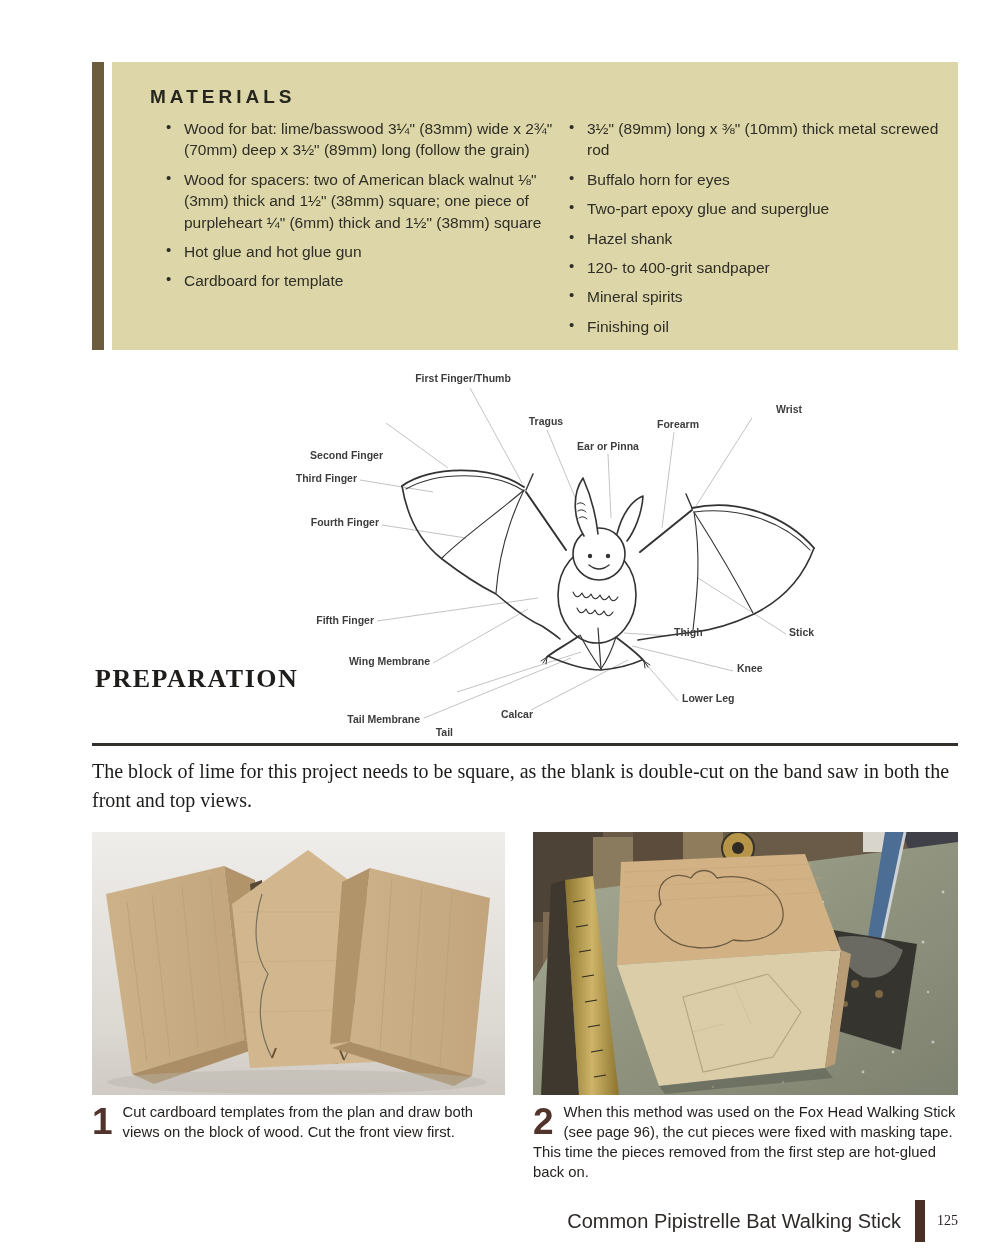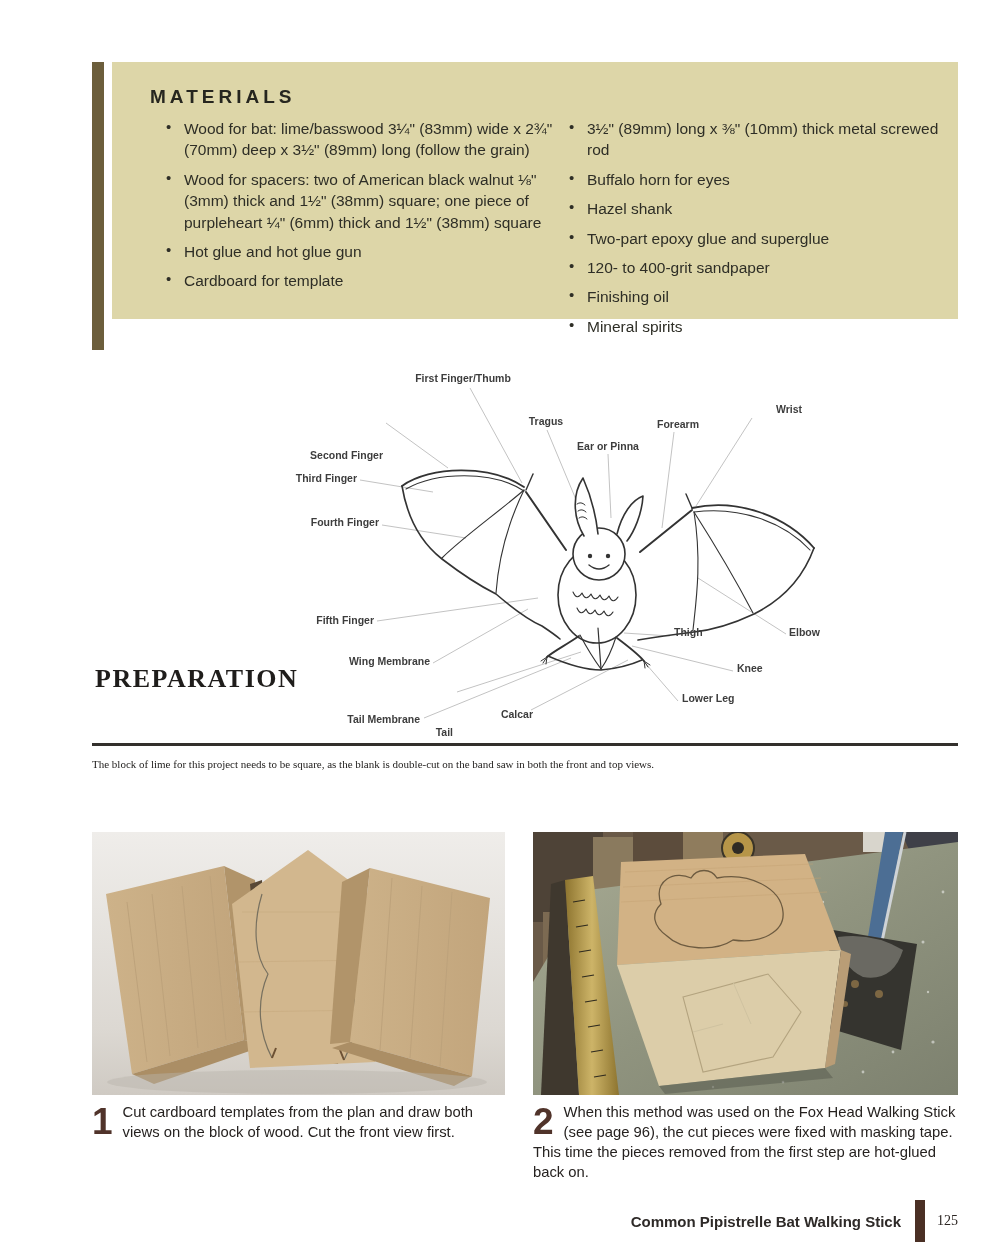--- a/index.html
+++ b/index.html
@@ -2,84 +2,84 @@
 <html><head>
 <meta charset="utf-8">
 <style>
   * { margin:0; padding:0; box-sizing:border-box; }
   html,body { background:#ffffff; }
   body { font-family:"Liberation Sans", sans-serif; }
   .page { position:relative; width:1000px; height:1253px; background:#fff; overflow:hidden; }
 
   
   .accent-bar { position:absolute; left:92px; top:62px; width:12px; height:288px; background:#6c5e3c; }
-  .materials-box { position:absolute; left:112px; top:62px; width:846px; height:257px; background:#ddd6a8; }
+  .materials-box { position:absolute; left:112px; top:62px; width:846px; height:288px; background:#ddd6a8; }
   .materials-title { position:absolute; left:38px; top:24px; font-size:19px; font-weight:bold;
      letter-spacing:4px; color:#26261f; }
   .mat-col { position:absolute; top:56px; list-style:none; }
   .mat-col.left  { left:52px;  width:398px; }
   .mat-col.right { left:455px; width:382px; }
   .mat-col li { position:relative; padding-left:20px; margin-bottom:8px; font-size:15.5px;
      line-height:1.38; color:#2e2e26; }
   .mat-col li::before { content:"•"; position:absolute; left:2px; top:-1px; color:#2e2e26; font-size:15px; }
 
   
   .diagram { position:absolute; left:290px; top:366px; width:540px; height:372px; }
   .diagram svg { position:absolute; left:0; top:0; }
   #leader-svg line { stroke:#c3c3c3; stroke-width:1; }
   .bat-label { position:absolute; font-size:10.5px; font-weight:600; color:#3d3d3d; white-space:nowrap; }
 
   
   .prep-title { position:absolute; left:95px; top:664px; font-family:"Liberation Serif", serif;
      font-size:26px; font-weight:bold; letter-spacing:1.5px; color:#1f1d1b; }
   .rule { position:absolute; left:92px; top:743px; width:866px; height:3px; background:#33302c; }
   .body-text { position:absolute; left:92px; top:757px; width:872px; font-family:"Liberation Serif", serif;
-     font-size:11px; line-height:1.45; color:#1e1c1a; }
+     font-size:20px; line-height:1.45; color:#1e1c1a; }
 
   
   .photo { position:absolute; top:832px; }
   .photo1 { left:92px;  width:413px; height:263px; }
   .photo2 { left:533px; width:425px; height:263px; }
 
   
   .caption { position:absolute; top:1102px; }
   .caption1 { left:92px;  width:418px; }
   .caption2 { left:533px; width:430px; }
   .step-num { float:left; font-size:37px; font-weight:bold; color:#50332a; line-height:0.95;
      margin:2px 10px 2px 0; }
   .step-text { font-size:14.8px; line-height:1.36; color:#262220; }
 
   
   .footer { position:absolute; top:1199px; right:42px; display:flex; align-items:center; height:44px; }
-  .footer-title { font-size:15px; font-weight:bold; color:#2e2a28; margin-right:14px; }
+  .footer-title { font-size:20px; font-weight:normal; color:#2e2a28; margin-right:14px; }
   .footer-bar { width:10px; height:42px; background:#4a2f24; }
   .footer-page { font-family:"Liberation Serif", serif; font-size:14px; color:#2b2522; margin-left:12px; }
 </style>
 </head>
 <body>
 
 <div class="page">
 
   <div class="accent-bar"></div>
   <div class="materials-box">
     <div class="materials-title">MATERIALS</div>
     <ul class="mat-col left">
         <li>Wood for bat: lime/basswood 3¼" (83mm) wide x 2¾" (70mm) deep x 3½" (89mm) long (follow the grain)</li>
         <li>Wood for spacers: two of American black walnut ⅛" (3mm) thick and 1½" (38mm) square; one piece of purpleheart ¼" (6mm) thick and 1½" (38mm) square</li>
         <li>Hot glue and hot glue gun</li>
         <li>Cardboard for template</li>
       </ul>
     <ul class="mat-col right">
         <li>3½" (89mm) long x ⅜" (10mm) thick metal screwed rod</li>
         <li>Buffalo horn for eyes</li>
+        <li>Two-part epoxy glue and superglue</li>
         <li>Hazel shank</li>
-        <li>Two-part epoxy glue and superglue</li>
         <li>120- to 400-grit sandpaper</li>
+        <li>Mineral spirits</li>
         <li>Finishing oil</li>
-        <li>Mineral spirits</li>
       </ul>
   </div>
 
   <div class="diagram">
     <svg id="leader-svg" width="540" height="372" viewBox="0 0 540 372">
         <line x1="180" y1="22" x2="232" y2="117"></line>
         <line x1="96" y1="57" x2="158" y2="102"></line>
         <line x1="257" y1="64" x2="297" y2="160"></line>
         <line x1="318" y1="88" x2="321" y2="152"></line>
         <line x1="384" y1="66" x2="372" y2="162"></line>
@@ -142,21 +142,21 @@
         <span class="bat-label" style="top: 58px; left: 388px; transform: translate(-50%, -50%);">Forearm</span>
         <span class="bat-label" style="top: 43px; left: 475px; transform: translate(-50%, -50%); margin-left: 24px;">Wrist</span>
         <span class="bat-label" style="top: 112px; right: 473px; transform: translateY(-50%);">Third Finger</span>
         <span class="bat-label" style="top: 156px; right: 451px; transform: translateY(-50%);">Fourth Finger</span>
         <span class="bat-label" style="top: 254px; right: 456px; transform: translateY(-50%);">Fifth Finger</span>
         <span class="bat-label" style="top: 295px; right: 400px; transform: translateY(-50%);">Wing Membrane</span>
         <span class="bat-label" style="top: 326px; right: 377px; transform: translateY(-50%); margin-top: 40px;">Tail</span>
         <span class="bat-label" style="top: 353px; right: 410px; transform: translateY(-50%);">Tail Membrane</span>
         <span class="bat-label" style="top: 348px; left: 227px; transform: translate(-50%, -50%);">Calcar</span>
         <span class="bat-label" style="top: 266px; left: 384px; transform: translateY(-50%);">Thigh</span>
-        <span class="bat-label" style="top: 266px; left: 499px; transform: translateY(-50%);">Elbow</span>
+        <span class="bat-label" style="top: 266px; left: 499px; transform: translateY(-50%);">Stick</span>
         <span class="bat-label" style="top: 302px; left: 447px; transform: translateY(-50%);">Knee</span>
         <span class="bat-label" style="top: 332px; left: 392px; transform: translateY(-50%);">Lower Leg</span>
       </div>
   </div>
 
   <div class="prep-title">PREPARATION</div>
   <div class="rule"></div>
   <div class="body-text">The block of lime for this project needs to be square, as the blank is double-cut on the band saw in both the front and top views.</div>
 
   <div class="photo photo1">

